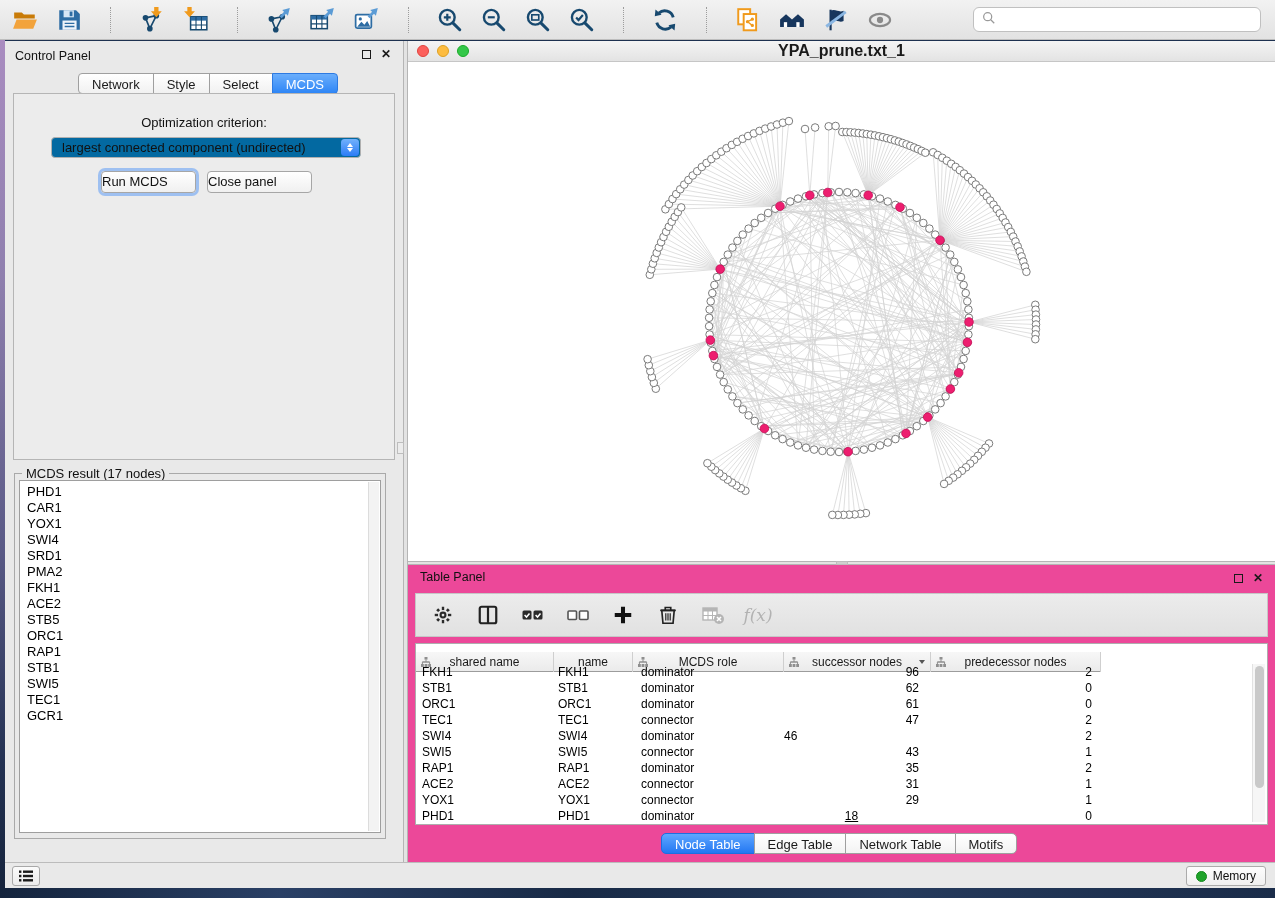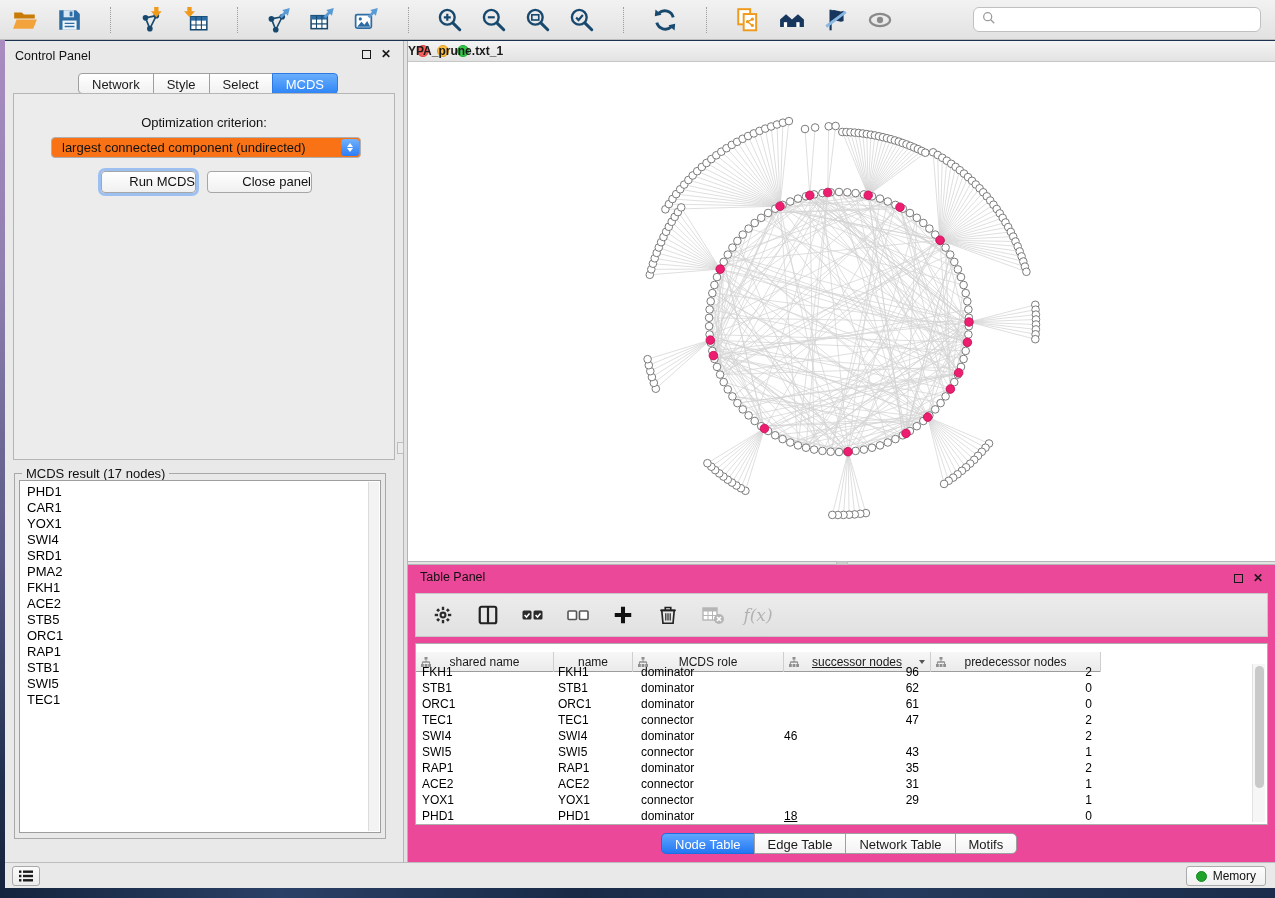--- a/index.html
+++ b/index.html
@@ -37,29 +37,29 @@
   #cp-title { left:10px; top:8px; }
   #cp-tabs { left:74px; top:32px; height:21px; display:flex; }
   .cptab { padding:2px 13px 0; height:21px; font-size:13px; color:#1a1a1a; text-align:center;
     background:linear-gradient(#ffffff,#f1f1f1); border:1px solid #9f9f9f; margin-left:-1px; line-height:17px; }
   .cptab:first-child { border-radius:4px 0 0 4px; }
   .cptab:last-child  { border-radius:0 4px 4px 0; }
   .cptab.selected { background:linear-gradient(#6aaefc,#2f86f6); color:#fff; border-color:#2d7ae2; }
 
   #cp-content { left:8px; top:52px; width:382px; height:367px; background:#ececec; border:1px solid #b5b5b5; }
   #opt-label { top:21px; width:100%; text-align:center; font-size:13px; color:#111; }
-  #criterion-select { left:37px; top:43px; width:310px; height:21px; background:#f97316;
+  #criterion-select { left:37px; top:43px; width:310px; height:21px; background:#0369a1;
     border:1px solid #b0b0b0; border-radius:4px; font-size:13px; line-height:19px; padding-left:10px; color:#111; }
   #criterion-stepper { position:absolute; right:1px; top:1px; width:18px; height:17px; border-radius:3.5px;
     background:linear-gradient(#71b1fc,#2c7cf6); display:flex; flex-direction:column; align-items:center; justify-content:center; gap:1px; }
   .chev { width:0; height:0; border-left:3.5px solid transparent; border-right:3.5px solid transparent; }
   .chev.up   { border-bottom:4px solid #fff; }
   .chev.down { border-top:4px solid #fff; }
   .mac-btn { position:absolute; height:22px; background:linear-gradient(#ffffff,#f0f0f0);
-    border:1px solid #a6a6a6; border-radius:4px; font-size:13px; color:#111; text-align:right; line-height:20px; }
+    border:1px solid #a6a6a6; border-radius:4px; font-size:13px; color:#111; text-align:left; line-height:20px; }
   #run-btn { left:87px; top:77px; width:95px; box-shadow:0 0 0 3px rgba(106,164,245,.6); }
   #closepanel-btn { left:193px; top:77px; width:105px; }
 
   #mcds-group { left:9px; top:432px; width:372px; height:366px; border:1px solid #a9a9a9; }
   #mcds-legend { position:absolute; top:-8px; left:7px; background:#e9e9e9; padding:0 4px; font-size:13px; color:#111; }
   #mcds-list { position:absolute; left:4px; right:4px; top:6px; bottom:5px; background:#fff; border:1px solid #9e9e9e; overflow:hidden; }
   #mcds-scroll { position:absolute; right:1px; top:1px; bottom:1px; width:11px; background:#f3f3f3; border-left:1px solid #dcdcdc; }
   .mcds-item { font-size:13px; line-height:16px; padding-left:7px; color:#000; }
   #mcds-items { position:absolute; left:0; top:3px; right:14px; }
 
@@ -74,21 +74,21 @@
 
   
   #network-window { left:408px; top:41px; width:867px; height:520px; background:#fff; }
   #net-titlebar { position:absolute; left:0; top:0; width:100%; height:21px;
     background:linear-gradient(#f4f4f4,#e3e3e3); border-bottom:1px solid #c6c6c6;
     display:flex; align-items:center; }
   .light { width:12px; height:12px; border-radius:50%; margin-left:8px; }
   .light.red    { background:#fc605c; border:1px solid #e0443e; margin-left:9px; }
   .light.yellow { background:#fdbc40; border:1px solid #dea123; }
   .light.green  { background:#34c749; border:1px solid #1aab29; }
-  #net-title { position:absolute; width:100%; text-align:left; font-size:12px; font-weight:bold; color:#1a1a1a; }
+  #net-title { position:absolute; width:100%; text-align:center; font-size:16px; font-weight:bold; color:#1a1a1a; }
   #net-canvas { position:absolute; left:0; top:21px; width:867px; height:499px; background:#fff; }
 
   
   #table-panel { left:408px; top:565px; width:867px; height:297px; background:#ec4899; }
   #tp-title { left:12px; top:5px; }
   #tt-toolbar { left:7px; top:28px; width:853px; height:44px;
     background:linear-gradient(#ececec,#e1e1e1); border:1px solid #c6c6c6;
     display:flex; align-items:center; padding-left:14px; gap:19px; }
   .ttbtn { width:26px; height:26px; display:flex; align-items:center; justify-content:center; }
   .fx-label { font-family:"DejaVu Serif",serif; font-style:italic; font-size:17px; color:#b2b2b2; }
@@ -318,20 +318,21 @@
           <div class="mcds-item">SRD1</div>
           <div class="mcds-item">PMA2</div>
           <div class="mcds-item">FKH1</div>
           <div class="mcds-item">ACE2</div>
           <div class="mcds-item">STB5</div>
           <div class="mcds-item">ORC1</div>
           <div class="mcds-item">RAP1</div>
           <div class="mcds-item">STB1</div>
           <div class="mcds-item">SWI5</div>
           <div class="mcds-item">TEC1</div>
+          <div class="mcds-item">GCR1</div>
         </div>
       <div id="mcds-scroll"></div>
     </div>
   </div>
 </div>
 
 <div id="vsplit" class="abs">
   <div id="vsplit-handle"></div>
 </div>
 <div id="hsplit" class="abs">
@@ -1073,21 +1074,21 @@
             <g fill="#8f8f8f">
               <rect x="3.5" y="0" width="3" height="2.6"></rect>
               <rect x="0" y="7" width="2.8" height="3"></rect>
               <rect x="3.6" y="7" width="2.8" height="3"></rect>
               <rect x="7.2" y="7" width="2.8" height="3"></rect>
             </g>
             <path d="M5 2.6v2.4M1.4 7V5h7.2v2M1.4 5h7.2" stroke="#8f8f8f" fill="none"></path>
           </svg>
           <span>MCDS role</span>
         </div>
-        <div class="hcell" style="width: 147px; text-decoration: underline;">
+        <div class="hcell" style="width: 147px;">
           <svg class="tree-ico" width="10" height="10" viewBox="0 0 10 10">
             <g fill="#8f8f8f">
               <rect x="3.5" y="0" width="3" height="2.6"></rect>
               <rect x="0" y="7" width="2.8" height="3"></rect>
               <rect x="3.6" y="7" width="2.8" height="3"></rect>
               <rect x="7.2" y="7" width="2.8" height="3"></rect>
             </g>
             <path d="M5 2.6v2.4M1.4 7V5h7.2v2M1.4 5h7.2" stroke="#8f8f8f" fill="none"></path>
           </svg>
           <span>successor nodes</span>
@@ -1167,21 +1168,21 @@
           <div class="tcell" style="width: 138px; text-align: left; padding-left: 6px;">YOX1</div>
           <div class="tcell" style="width: 79px; text-align: left; padding-left: 4px;">YOX1</div>
           <div class="tcell" style="width: 151px; text-align: left; padding-left: 8px;">connector</div>
           <div class="tcell" style="width: 147px; text-align: right; padding-right: 12px;">29</div>
           <div class="tcell" style="width: 170px; text-align: right; padding-right: 9px;">1</div>
         </div>
         <div class="trow">
           <div class="tcell" style="width: 138px; text-align: left; padding-left: 6px;">PHD1</div>
           <div class="tcell" style="width: 79px; text-align: left; padding-left: 4px;">PHD1</div>
           <div class="tcell" style="width: 151px; text-align: left; padding-left: 8px;">dominator</div>
-          <div class="tcell" style="width: 147px; text-align: left; padding-right: 12px; text-decoration: underline;">18</div>
+          <div class="tcell" style="width: 147px; text-align: center; padding-right: 12px; text-decoration: underline;">18</div>
           <div class="tcell" style="width: 170px; text-align: right; padding-right: 9px;">0</div>
         </div>
       </div>
     <div id="tbl-scroll">
       <div id="tbl-thumb"></div>
     </div>
   </div>
 
   <div id="bottom-tabs" class="abs">
       <div class="btab selected">Node Table</div>

